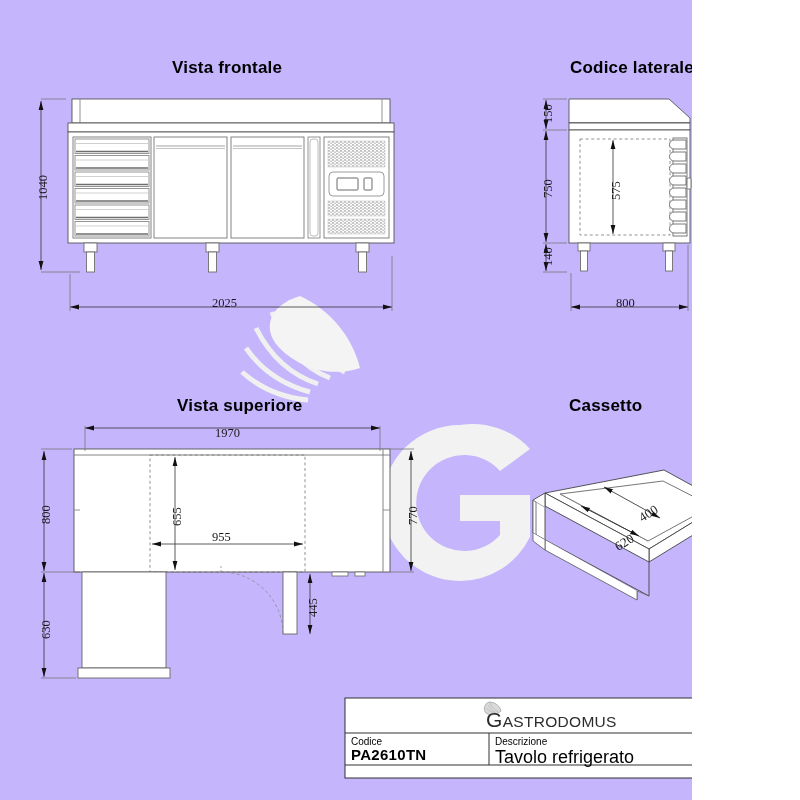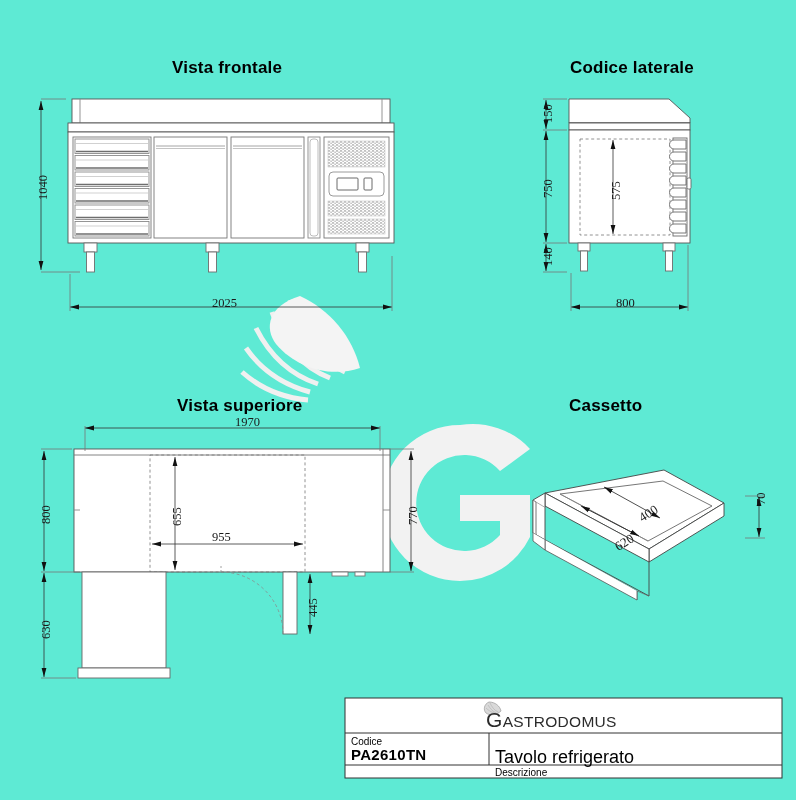--- a/index.html
+++ b/index.html
@@ -2,23 +2,23 @@
 <html><head>
 <meta charset="utf-8">
 <style>
   html, body {
     margin: 0;
     padding: 0;
     background: #ffffff;
   }
   #sheet {
     position: relative;
-    width: 796px;
+    width: 692px;
     height: 800px;
-    background: #5eead4;
+    background: #c4b5fd;
     font-family: "Liberation Sans", sans-serif;
     overflow: hidden;
   }
   svg.drawing {
     position: absolute;
     left: 0;
     top: 0;
     width: 800px;
     height: 800px;
   }
@@ -371,36 +371,36 @@
 
   <div class="dim-label vert" style="left:36px; top:200px;">1040</div>
   <div class="dim-label" style="left:212px; top:296px;text-align:center;">2025</div>
 
   <div class="dim-label vert" style="left:541px; top:123px;">150</div>
   <div class="dim-label vert" style="left:541px; top:198px;">750</div>
   <div class="dim-label vert" style="left:541px; top:266px;">140</div>
   <div class="dim-label vert" style="left:609px; top:200px;">575</div>
   <div class="dim-label" style="left:616px; top:296px;">800</div>
 
-  <div class="dim-label" style="left:215px; top:415px;margin-left:20px;">1970</div>
+  <div class="dim-label" style="left:215px; top:426px;">1970</div>
   <div class="dim-label vert" style="left:39px; top:524px;">800</div>
   <div class="dim-label vert" style="left:39px; top:639px;">630</div>
   <div class="dim-label vert" style="left:406px; top:525px;">770</div>
   <div class="dim-label vert" style="left:170px; top:526px;">655</div>
   <div class="dim-label" style="left:212px; top:530px;">955</div>
   <div class="dim-label vert" style="left:306px; top:617px;">445</div>
 
   <div class="dim-label rot400" style="left:636px; top:512px; font-size:13px;">400</div>
   <div class="dim-label rot620" style="left:612px; top:541px; font-size:13px;">620</div>
   <div class="dim-label vert" style="left:754px; top:505px;">70</div>
 
   <div class="logo-word" style="left:486px; top:708px;">
     <span class="cap">G</span><span>ASTRODOMUS</span>
   </div>
 
   <div class="tb-text tb-small" style="left:351px; top:736px;">Codice</div>
   <div class="tb-text tb-code" style="left:351px; top:746px;">PA2610TN</div>
 
-  <div class="tb-text tb-small" style="left:495px; top:767px;">Descrizione</div>
+  <div class="tb-text tb-small" style="left:495px; top:736px;">Descrizione</div>
   <div class="tb-text tb-desc" style="left:495px; top:747px;">Tavolo refrigerato</div>
 
 
 </div>
 
 </body></html>

